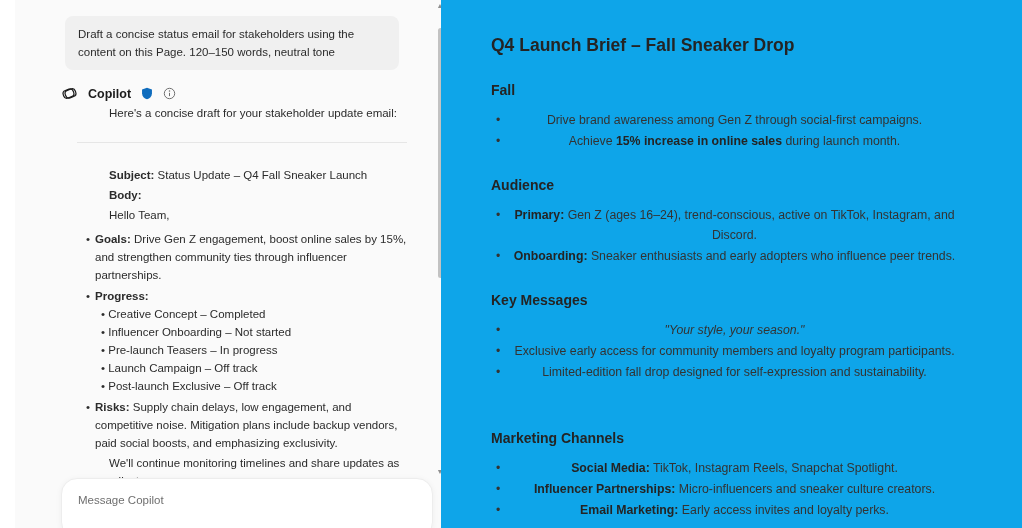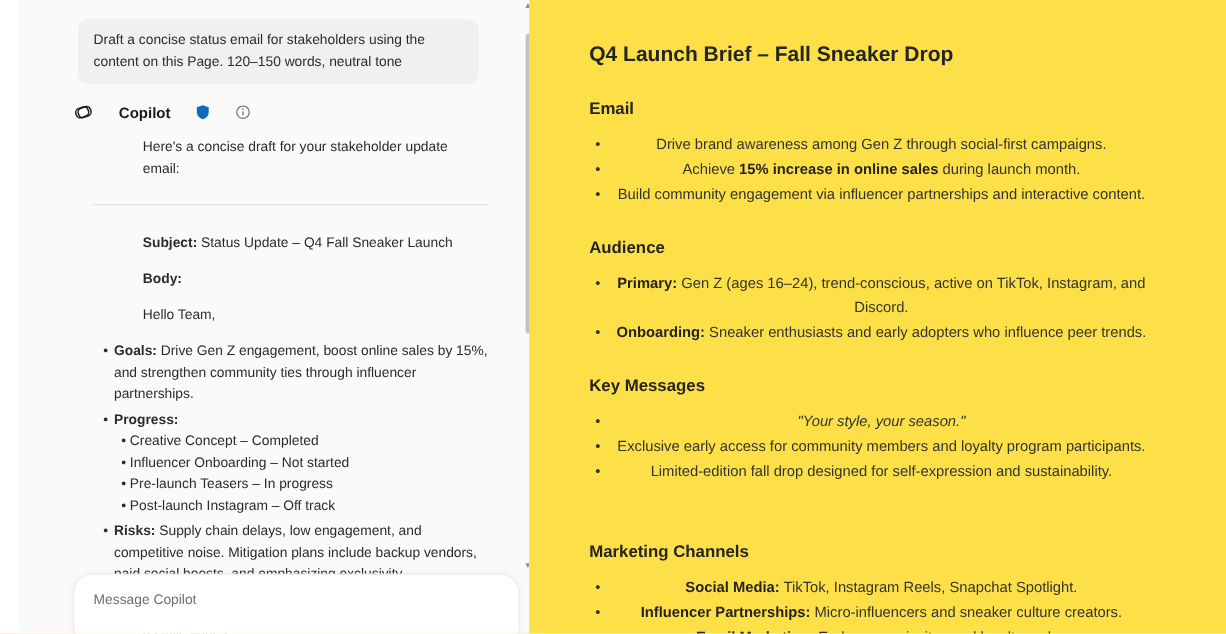--- a/index.html
+++ b/index.html
@@ -21,29 +21,29 @@
   .chat-scroll {
     position:absolute; left:0; top:0; width:420px; height:528px;
     overflow:hidden; padding:16px 2px 0 46px;
   }
   .user-bubble {
     margin-left:4px; margin-right:34px;
     background:#f0f0f0; border-radius:8px;
     padding:9px 13px; font-size:11.5px; line-height:18px; color:#2b2b2b;
   }
   .assistant-header {
-    margin-top:15px; display:flex; align-items:center; gap:21px; height:17px;
+    margin-top:15px; display:flex; align-items:center; gap:10px; height:17px;
   }
   .copilot-name { font-size:12.5px; font-weight:bold; color:#1b1b1b; }
   .hdr-icon { display:inline-flex; align-items:center; }
   .assistant-msg {
     padding-left:16px; padding-right:26px;
     font-size:11.5px; line-height:18px; color:#2b2b2b;
   }
-  .assistant-msg p { margin:12px;padding-left:30px; }
+  .assistant-msg p { margin:2px;padding-left:30px; }
   .intro { margin-top:11px; }
   .msg-divider { border:none; border-top:1px solid #e6e6e6; margin:20px 0 23px 0; }
   .p-subject { margin-top:0; }
   .p-bodylabel { margin-top:10px; }
   .p-lead { margin-top:8px; }
   .p-outro { margin-top:6px; }
   ul.email-list { list-style:none; margin:6px 0 0 0; padding:0; }
   ul.email-list li { position:relative; padding-left:18px; margin-top:3px; }
   ul.email-list li::before { content:"•"; position:absolute; left:9px; color:#2b2b2b; }
   ul.email-list .subline { margin-left:6px; }
@@ -65,21 +65,21 @@
   }
   .input-box input {
     width:340px; margin:14px 0 0 14px; border:none; outline:none; background:transparent;
     font-family:"Liberation Sans", sans-serif; font-size:11.5px; color:#2b2b2b;
   }
   .input-box input::placeholder { color:#6f6f6f; opacity:1; }
 
   
   .doc-pane {
     position:absolute; left:441px; top:0; width:581px; height:528px;
-    background:#fde047;
+    background:#0ea5e9;
   }
   .doc-content { padding:27px 62px 0 50px; }
   .doc-title { font-size:17.5px; font-weight:bold; color:#242424; margin:8px 0 0 0; }
   .doc-section h2 { font-size:14px; font-weight:bold; color:#242424; margin:26px 0 12px 0; }
   .doc-section.gap-before h2 { margin-top:48px; }
   ul.doc-list { list-style:none; margin:0; padding:0; font-size:12.3px; color:#333333;text-align:center; }
   ul.doc-list li { position:relative; padding-left:18px; line-height:20px; margin-bottom:1px; }
   ul.doc-list li::before { content:"•"; position:absolute; left:5px; color:#333333; }
   ul.doc-list .b { color:#242424;margin-top:16px; }
 </style>
@@ -118,46 +118,45 @@
     <div class="assistant-msg">
       <p class="intro">Here's a concise draft for your stakeholder update email:</p>
       <hr class="msg-divider">
       <p class="p-subject">
         <span class="b">Subject:</span><span> Status Update – Q4 Fall Sneaker Launch</span>
       </p>
       <p class="p-bodylabel b">Body:</p>
       <p>Hello Team,</p>
       <ul class="email-list">
           <li><span class="b">Goals:</span><span> Drive Gen Z engagement, boost online sales by 15%, and strengthen community ties through influencer partnerships.</span></li>
-          <li><span class="b">Progress:</span><div class="subline">• Creative Concept – Completed</div><div class="subline">• Influencer Onboarding – Not started</div><div class="subline">• Pre-launch Teasers – In progress</div><div class="subline">• Post-launch Instagram – Off track</div></li>
+          <li><span class="b">Progress:</span><div class="subline">• Creative Concept – Completed</div><div class="subline">• Influencer Onboarding – Not started</div><div class="subline">• Pre-launch Teasers – In progress</div><div class="subline">• Launch Campaign – Off track</div><div class="subline">• Post-launch Exclusive – Off track</div></li>
           <li><span class="b">Risks:</span><span> Supply chain delays, low engagement, and competitive noise. Mitigation plans include backup vendors, paid social boosts, and emphasizing exclusivity.</span></li>
         </ul>
       <p class="p-outro">We'll continue monitoring timelines and share updates as milestones</p>
     </div>
   </div>
 
   <div class="sb-arrow sb-left-up">▲</div>
   <div class="sb-left-thumb"></div>
   <div class="sb-arrow sb-left-down">▼</div>
 
   <div class="input-box">
     <input type="text" placeholder="Message Copilot" style="">
   </div>
 </div>
 
 <div class="doc-pane">
   <div class="doc-content">
     <h1 class="doc-title">Q4 Launch Brief – Fall Sneaker Drop</h1>
 
     <div class="doc-section">
-      <h2>Email</h2>
+      <h2>Fall</h2>
       <ul class="doc-list">
           <li><span>Drive brand awareness among Gen Z through social-first campaigns.</span></li>
           <li><span>Achieve </span><span class="b">15% increase in online sales</span><span> during launch month.</span></li>
-          <li><span>Build community engagement via influencer partnerships and interactive content.</span></li>
         </ul>
     </div>
 
     <div class="doc-section">
       <h2>Audience</h2>
       <ul class="doc-list">
           <li><span class="b">Primary:</span><span> Gen Z (ages 16–24), trend-conscious, active on TikTok, Instagram, and Discord.</span></li>
           <li><span class="b">Onboarding:</span><span> Sneaker enthusiasts and early adopters who influence peer trends.</span></li>
         </ul>
     </div>

